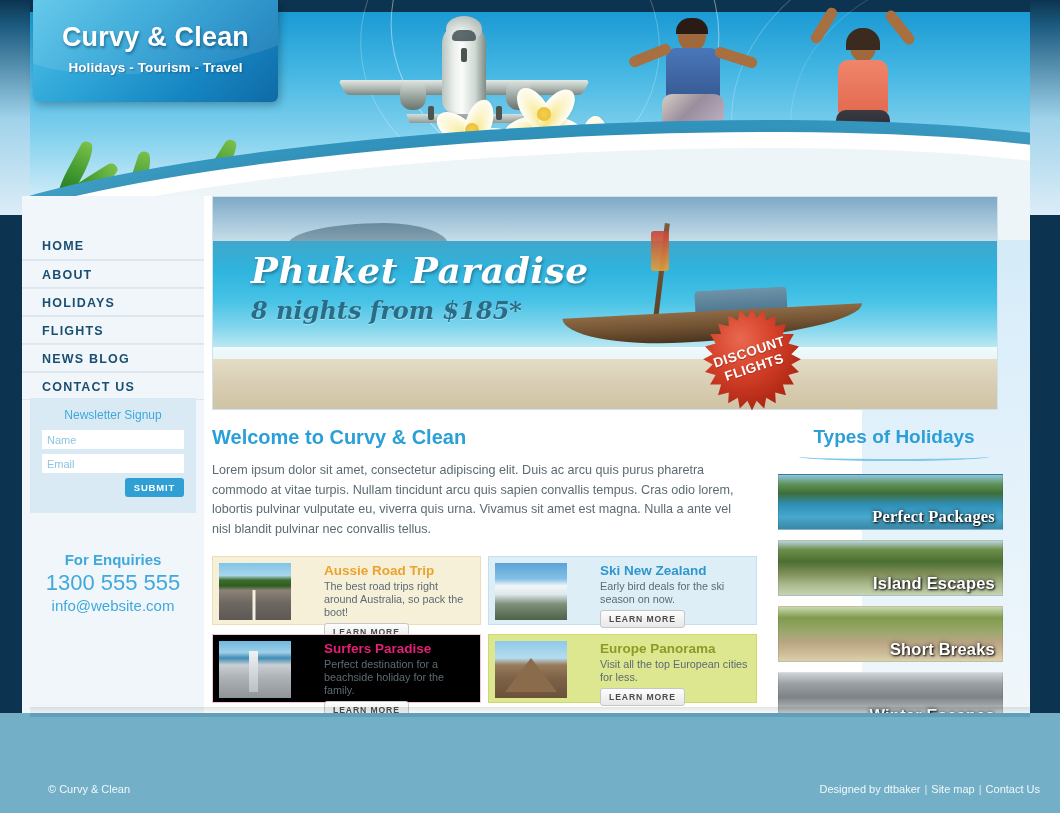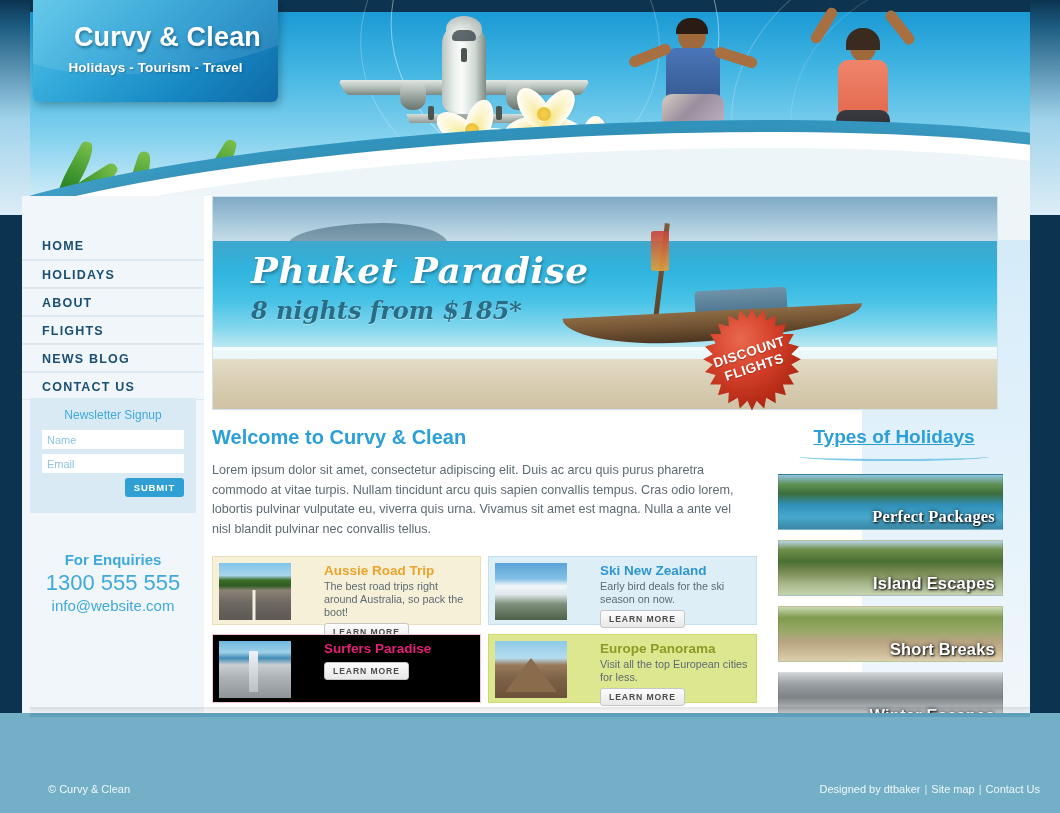--- a/index.html
+++ b/index.html
@@ -368,21 +368,20 @@
     border-bottom: 34px solid #8a6c4d;
   }
 
   
   .rightcol {
     position: absolute; left: 756px; top: 230px; width: 232px;
   }
   .rc-title {
     font-size: 19px; font-weight: bold; color: #2a9fd8; text-align: center;
     margin-bottom: 4px;
-    text-decoration: underline;
   }
   .rc-underline {
     width: 190px; height: 9px; margin: 0 auto 13px auto;
     border-bottom: 2px solid #7ec8e8; border-radius: 50%;
   }
   .tile {
     position: relative; width: 225px; height: 56px; margin-bottom: 10px;
     overflow: hidden; cursor: pointer;
     border: 1px solid rgba(0,0,0,.08);
   }
@@ -445,21 +444,21 @@
     border-radius: 0 0 6px 6px;
     box-shadow: 2px 3px 8px rgba(0,0,0,.28);
     overflow: hidden;
   }
   .logo::before {
     content: ''; position: absolute; left: -30px; top: -40px;
     width: 340px; height: 110px; background: rgba(255,255,255,.10);
     border-radius: 50%; transform: rotate(-8deg);
   }
   .logo-title {
-    position: absolute; left: 12px; top: 22px; width: 245px; text-align: center;
+    position: absolute; left: 0; top: 22px; width: 245px; text-align: center;
     font-size: 27px; font-weight: bold; color: #ffffff; letter-spacing: .2px;
     text-shadow: 1px 2px 3px rgba(6,60,95,.55);
   }
   .logo-sub {
     position: absolute; left: 0; top: 60px; width: 245px; text-align: center;
     font-size: 13.5px; font-weight: bold; color: #ffffff; letter-spacing: .1px;
     text-shadow: 1px 1px 2px rgba(6,60,95,.5);
   }
 </style>
 </head>
@@ -590,22 +589,22 @@
   <div class="logo">
     <div class="logo-title">Curvy &amp; Clean</div>
     <div class="logo-sub">Holidays - Tourism - Travel</div>
   </div>
 
   <div class="content">
 
     <div class="sidebar">
       <nav class="nav">
         <a class="nav-item">HOME</a>
+        <a class="nav-item">ABOUT</a>
         <a class="nav-item">HOLIDAYS</a>
-        <a class="nav-item">ABOUT</a>
         <a class="nav-item">FLIGHTS</a>
         <a class="nav-item">NEWS BLOG</a>
         <a class="nav-item">CONTACT US</a>
       </nav>
 
       <div class="newsletter">
         <h3>Newsletter Signup</h3>
         <input class="nl-field" type="text" placeholder="Name" style="">
         <input class="nl-field" type="text" placeholder="Email" style="">
         <button class="nl-submit">SUBMIT</button>
@@ -677,20 +676,21 @@
             <div class="card-title">Ski New Zealand</div>
             <div class="card-desc">Early bird deals for the ski season on now.</div>
             <button class="card-btn">LEARN MORE</button>
           </div>
         </div>
 
         <div class="card card-surfers">
           <div class="card-img img-surfers"></div>
           <div class="card-body">
             <div class="card-title">Surfers Paradise</div>
+            <div class="card-desc">Perfect destination for a beachside holiday for the family.</div>
             <button class="card-btn">LEARN MORE</button>
           </div>
         </div>
 
         <div class="card card-europe">
           <div class="card-img img-europe"></div>
           <div class="card-body">
             <div class="card-title">Europe Panorama</div>
             <div class="card-desc">Visit all the top European cities for less.</div>
             <button class="card-btn">LEARN MORE</button>

